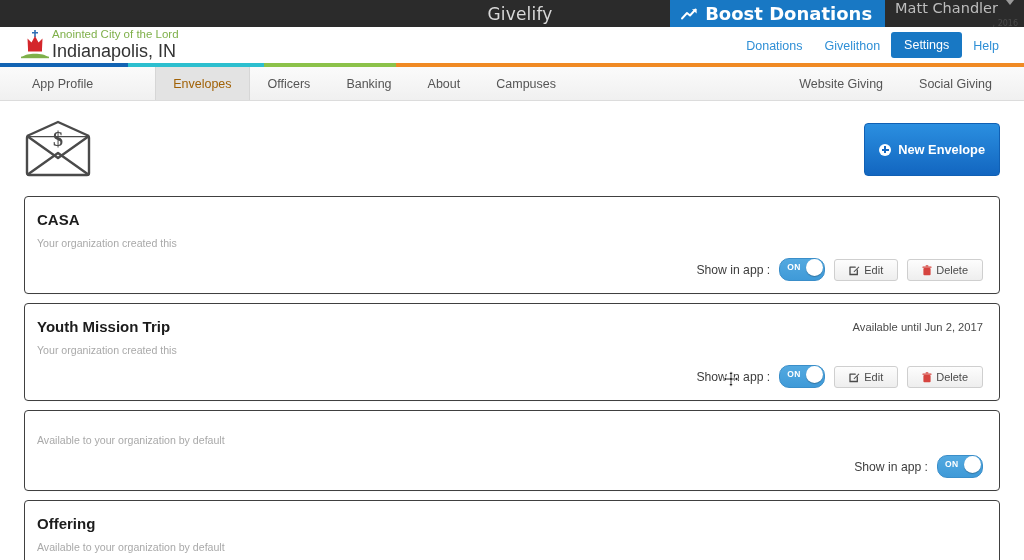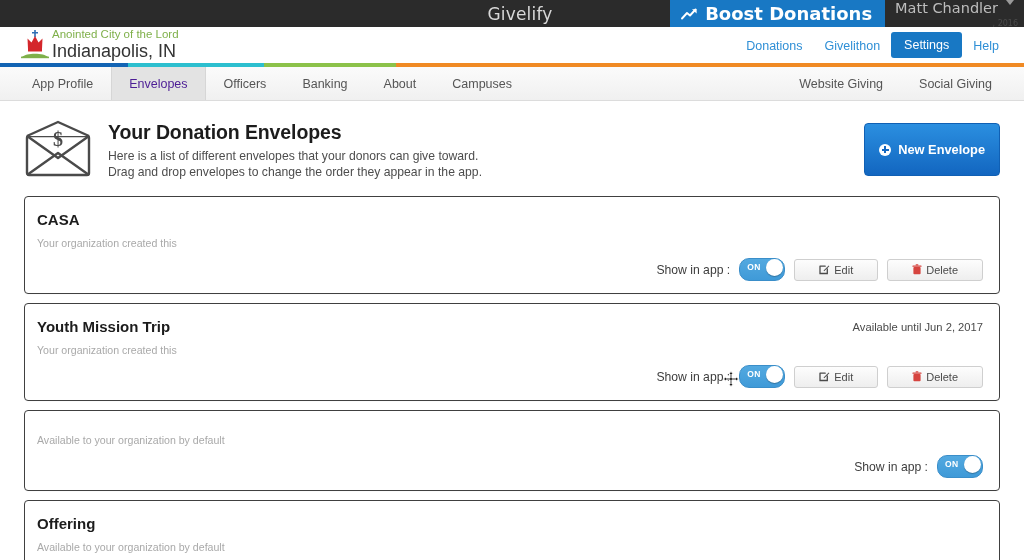--- a/index.html
+++ b/index.html
@@ -122,23 +122,24 @@
     display: flex; align-items: center;
     padding: 0 17px;
     font-size: 12.5px;
     color: #555555;
     cursor: pointer;
     border-left: 1px solid transparent;
     border-right: 1px solid transparent;
   }
   .tab.active {
     background: #e3e3e3;
-    color: #4c1d95;
+    color: #a16207;
     border-left: 1px solid #d6d6d6;
     border-right: 1px solid #d6d6d6;
+    margin-left: 44px;
   }
   .tabbar .spacer { flex: 1; }
 
   
   .page { padding: 16px 24px 0 24px; }
 
   .page-head {
     display: flex; align-items: flex-start;
     gap: 16px;
     margin-bottom: 14px;
@@ -238,25 +239,25 @@
   }
   .toggle .state {
     position: absolute;
     left: 7px; top: 3px;
     font-size: 8.5px;
     font-weight: bold;
     color: #ffffff;
     letter-spacing: .4px;
   }
   .mini-btn {
-    display: flex; align-items: flex-start; gap: 4px;
+    display: flex; align-items: flex-end; gap: 4px;
     background: linear-gradient(to bottom, #fdfdfd, #eeeeee);
     border: 1px solid #cfcfcf;
     border-radius: 3px;
-    padding: 4px 24px;
+    padding: 4px 14px;
     font-size: 11px;
     color: #4a4a4a;
     cursor: pointer;
     min-width: 54px;
     justify-content: center;
   }
   .mini-btn svg { display: block; flex: none; }
 
   
   .drag-cursor {
@@ -341,25 +342,20 @@
   <div class="page-head">
     <span>
       <svg class="env-icon" viewBox="0 0 68 58">
         <rect x="3" y="16" width="62" height="39" rx="2" fill="#ffffff" stroke="#4a4a4a" stroke-width="2.4"></rect>
         <path d="M3 16 L34 2 L65 16" fill="#ffffff" stroke="#4a4a4a" stroke-width="2.4" stroke-linejoin="round"></path>
         <path d="M3 55 L34 33 L65 55" fill="none" stroke="#4a4a4a" stroke-width="2.4" stroke-linejoin="round"></path>
         <path d="M3 16 L34 38 L65 16" fill="none" stroke="#4a4a4a" stroke-width="2.4" stroke-linejoin="round"></path>
         <text x="34" y="26" text-anchor="middle" font-family="Liberation Serif, serif" font-size="20" font-weight="bold" fill="#4a4a4a">$</text>
       </svg>
     </span>
-    <div class="page-head-text">
-      <div class="page-title">Your Donation Envelopes</div>
-      <div class="page-sub">Here is a list of different envelopes that your donors can give toward.</div>
-      <div class="page-sub">Drag and drop envelopes to change the order they appear in the app.</div>
-    </div>
     <div class="new-env-btn">
       <span class="plus-circle"></span>
       <span>New Envelope</span>
     </div>
   </div>
 
   <div class="cards">
 
     <div class="card">
       <div class="card-top">

